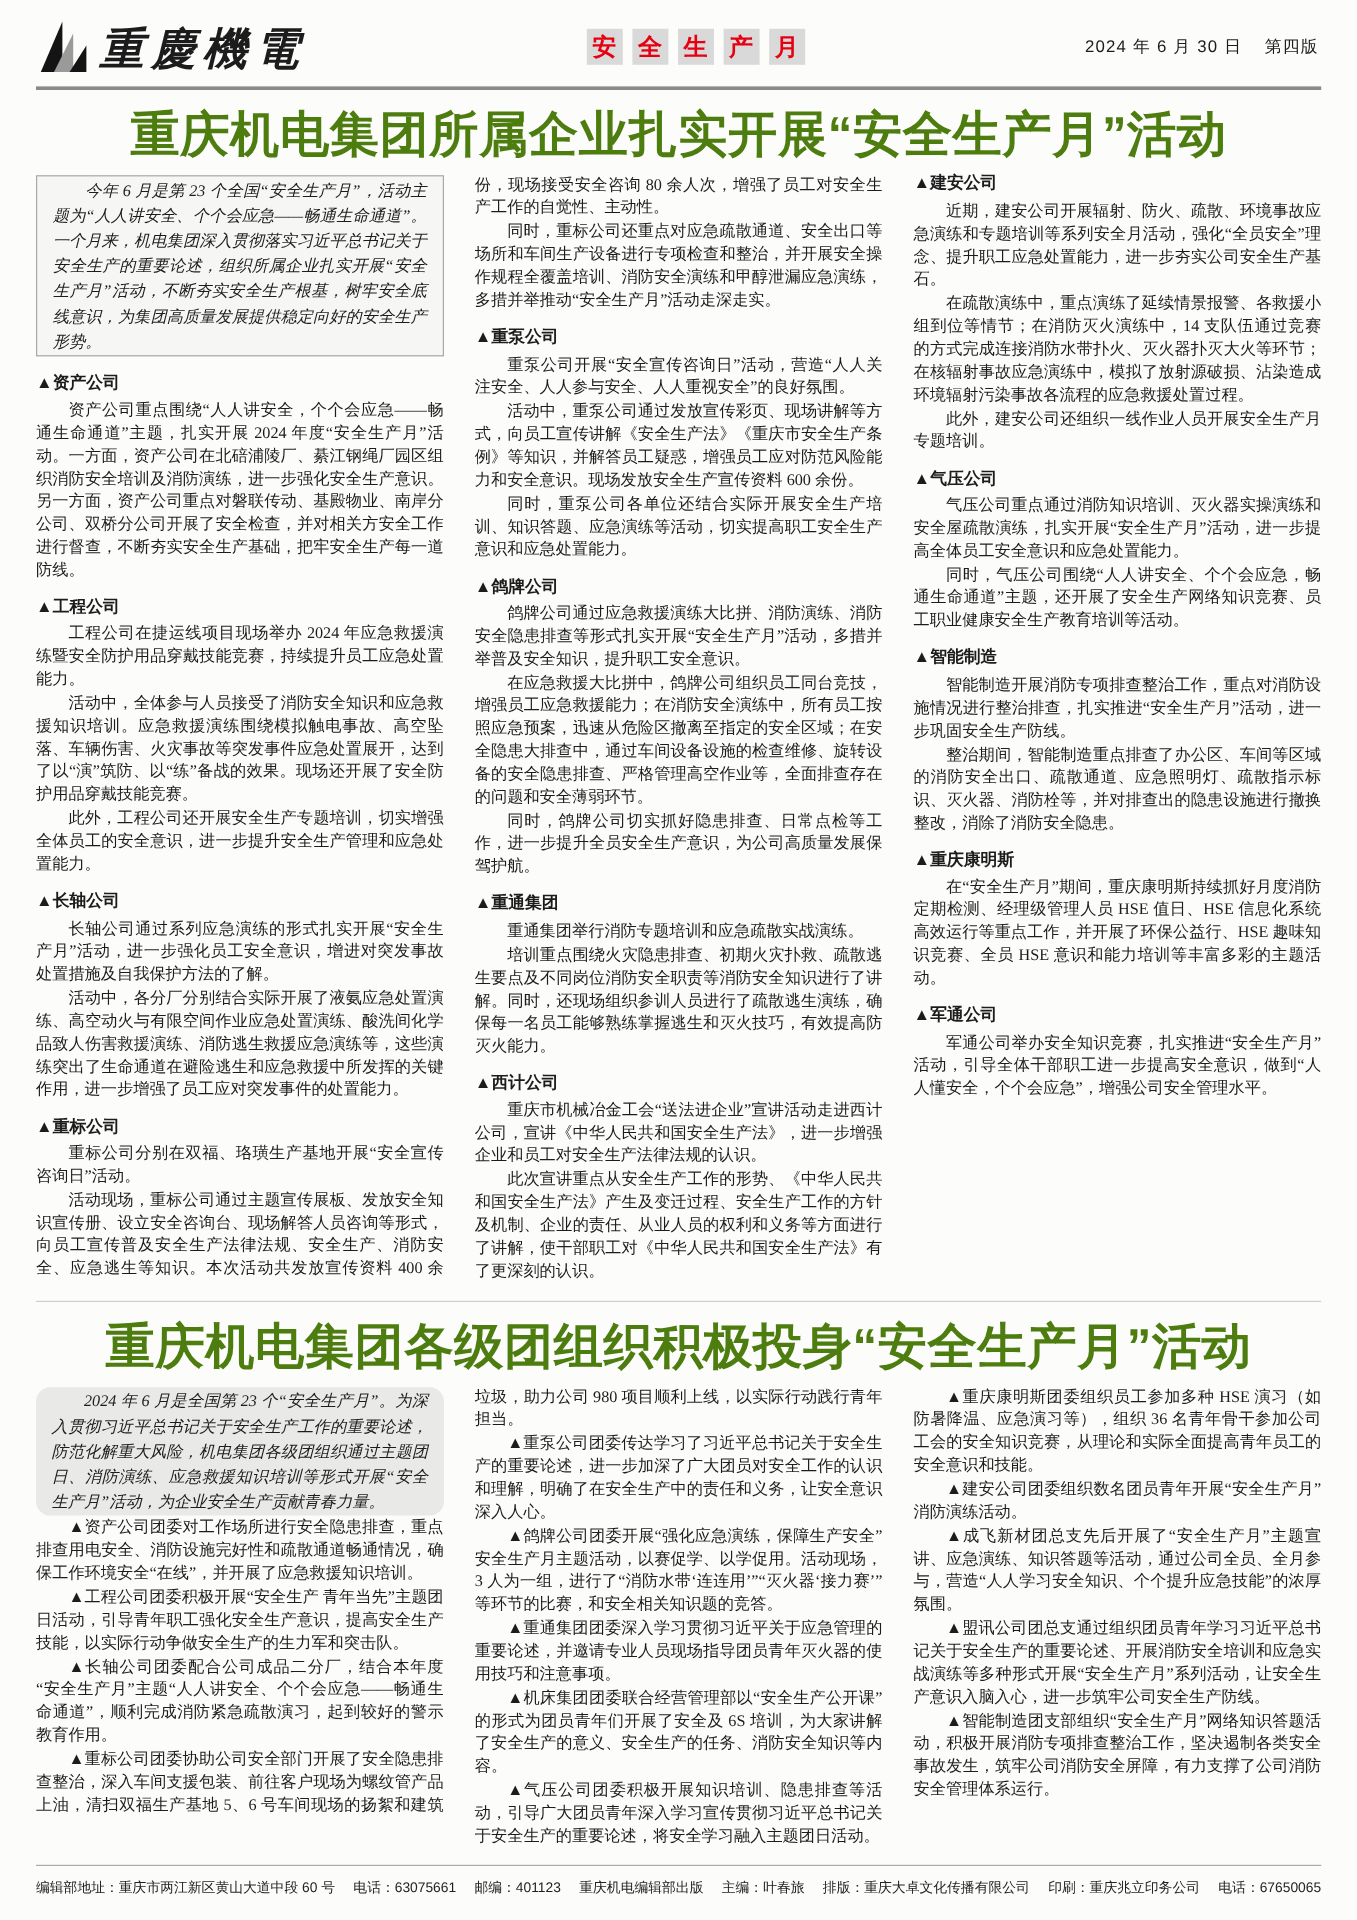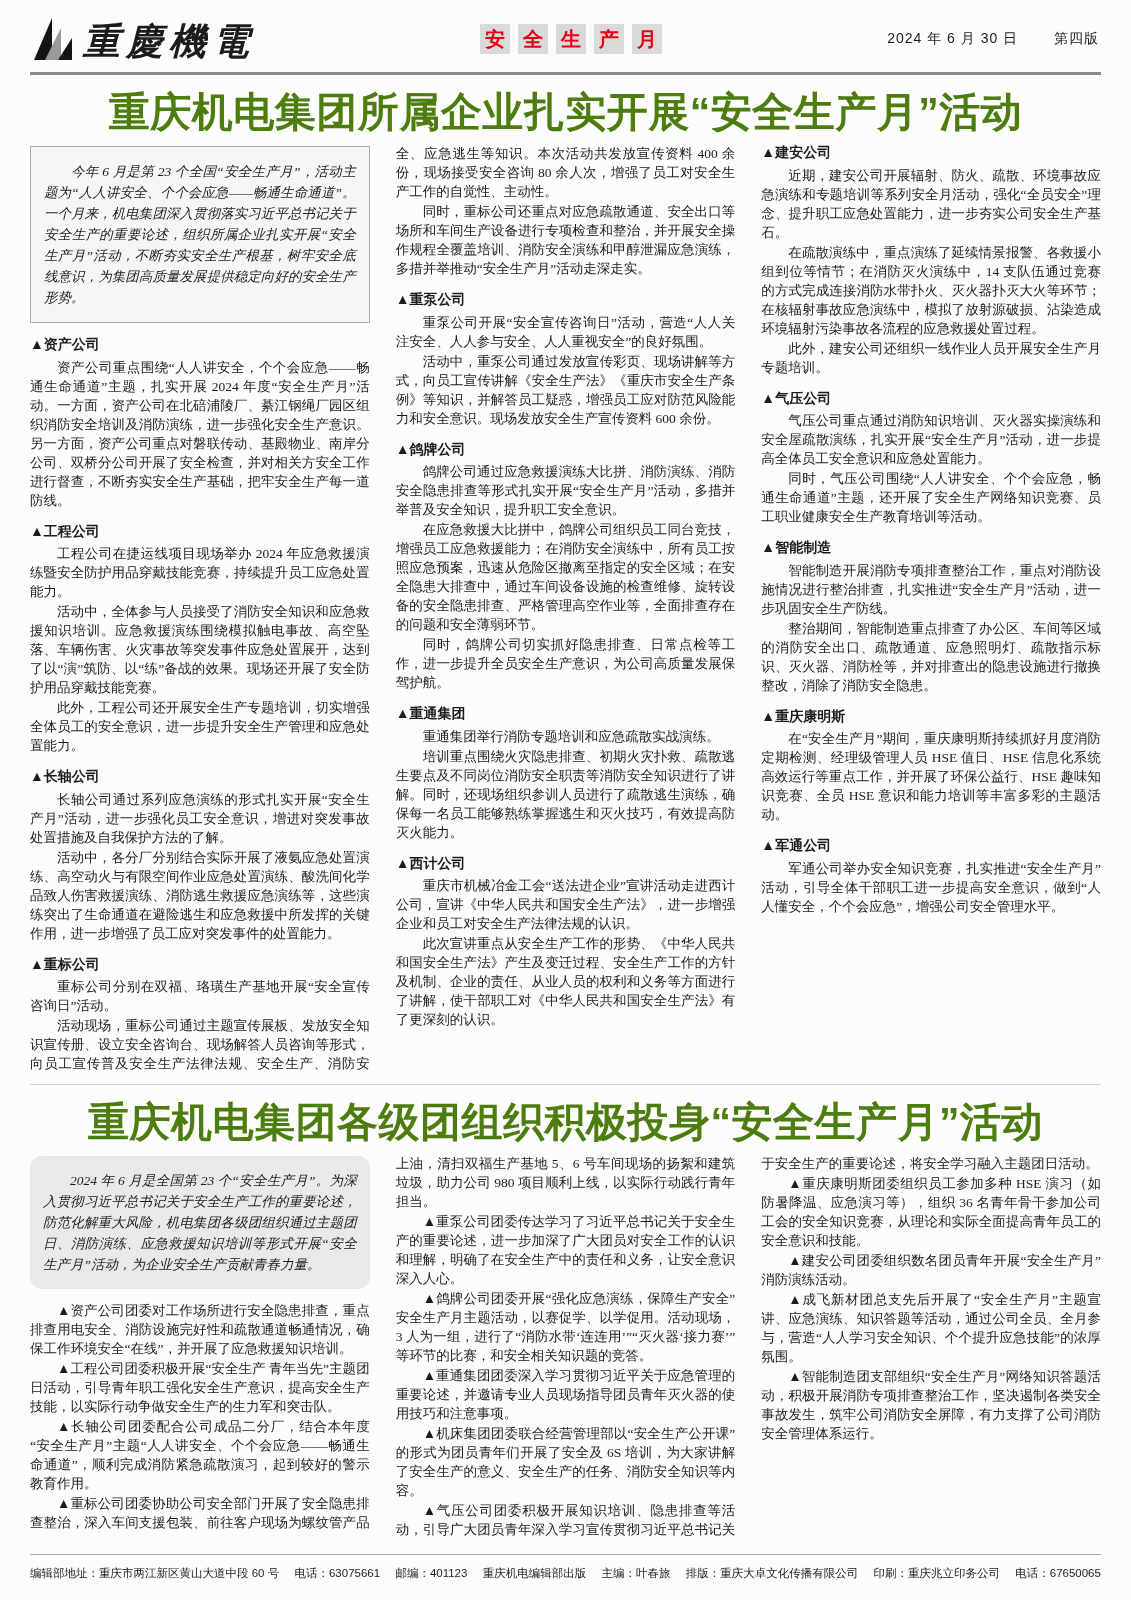--- a/index.html
+++ b/index.html
@@ -22,37 +22,37 @@
   .banner{display:flex;gap:8px;}
   .banner-char{
     width:30px;height:30px;background:#d9d9d9;color:#e60012;
     font-weight:bold;font-size:20px;display:flex;align-items:center;justify-content:center;
     font-family:"Liberation Sans","DejaVu Sans",sans-serif;
   }
   .dateline{
     font-size:14px;font-family:"Liberation Sans",sans-serif;color:#1c1c1c;
     letter-spacing:1px;white-space:nowrap;
   }
-  .dateline .edition{margin-left:31px;}
+  .dateline .edition{margin-left:14px;}
   
   .headline{
     color:#4d7c0f;text-align:center;font-weight:900;
     font-family:"Liberation Sans","DejaVu Sans",sans-serif;
     font-size:41px;line-height:1.15;margin:14px 0 8px;letter-spacing:0.5px;
     white-space:nowrap;
   }
   
   .colflow{
     column-gap:26px;column-count:3;column-fill:auto;overflow:hidden;
     font-size:13.5px;line-height:19px;text-align:justify;
   }
   .cols1{height:936px;}
   .cols2{height:392px;}
   .intro-box{
-    padding:14px 13px;margin:2px 0 12px;font-style:italic;line-height:21px;
+    padding:1px 13px;margin:2px 0 0;font-style:italic;line-height:21px;
     break-inside:avoid;
   }
   .intro-box1{border:1px solid #a8a8a8;background:#f6f6f5;}
   .intro-box2{background:#e9e9e8;border-radius:12px;}
   .intro-box p{margin:0;text-indent:2em;}
   .sec-title{
     font-family:"Liberation Sans","DejaVu Sans",sans-serif;
     font-size:14px;font-weight:bold;margin:13px 0 4px;line-height:1.25;
     break-after:avoid;
   }
@@ -108,20 +108,21 @@
       <h3 class="sec-title">▲长轴公司</h3>
       <p class="par">长轴公司通过系列应急演练的形式扎实开展“安全生产月”活动，进一步强化员工安全意识，增进对突发事故处置措施及自我保护方法的了解。</p>
       <p class="par">活动中，各分厂分别结合实际开展了液氨应急处置演练、高空动火与有限空间作业应急处置演练、酸洗间化学品致人伤害救援演练、消防逃生救援应急演练等，这些演练突出了生命通道在避险逃生和应急救援中所发挥的关键作用，进一步增强了员工应对突发事件的处置能力。</p>
       <h3 class="sec-title">▲重标公司</h3>
       <p class="par">重标公司分别在双福、珞璜生产基地开展“安全宣传咨询日”活动。</p>
       <p class="par">活动现场，重标公司通过主题宣传展板、发放安全知识宣传册、设立安全咨询台、现场解答人员咨询等形式，向员工宣传普及安全生产法律法规、安全生产、消防安全、应急逃生等知识。本次活动共发放宣传资料 400 余份，现场接受安全咨询 80 余人次，增强了员工对安全生产工作的自觉性、主动性。</p>
       <p class="par">同时，重标公司还重点对应急疏散通道、安全出口等场所和车间生产设备进行专项检查和整治，并开展安全操作规程全覆盖培训、消防安全演练和甲醇泄漏应急演练，多措并举推动“安全生产月”活动走深走实。</p>
       <h3 class="sec-title">▲重泵公司</h3>
       <p class="par">重泵公司开展“安全宣传咨询日”活动，营造“人人关注安全、人人参与安全、人人重视安全”的良好氛围。</p>
       <p class="par">活动中，重泵公司通过发放宣传彩页、现场讲解等方式，向员工宣传讲解《安全生产法》《重庆市安全生产条例》等知识，并解答员工疑惑，增强员工应对防范风险能力和安全意识。现场发放安全生产宣传资料 600 余份。</p>
+      <p class="par">同时，重泵公司各单位还结合实际开展安全生产培训、知识答题、应急演练等活动，切实提高职工安全生产意识和应急处置能力。</p>
       <h3 class="sec-title">▲鸽牌公司</h3>
       <p class="par">鸽牌公司通过应急救援演练大比拼、消防演练、消防安全隐患排查等形式扎实开展“安全生产月”活动，多措并举普及安全知识，提升职工安全意识。</p>
       <p class="par">在应急救援大比拼中，鸽牌公司组织员工同台竞技，增强员工应急救援能力；在消防安全演练中，所有员工按照应急预案，迅速从危险区撤离至指定的安全区域；在安全隐患大排查中，通过车间设备设施的检查维修、旋转设备的安全隐患排查、严格管理高空作业等，全面排查存在的问题和安全薄弱环节。</p>
       <p class="par">同时，鸽牌公司切实抓好隐患排查、日常点检等工作，进一步提升全员安全生产意识，为公司高质量发展保驾护航。</p>
       <h3 class="sec-title">▲重通集团</h3>
       <p class="par">重通集团举行消防专题培训和应急疏散实战演练。</p>
       <p class="par">培训重点围绕火灾隐患排查、初期火灾扑救、疏散逃生要点及不同岗位消防安全职责等消防安全知识进行了讲解。同时，还现场组织参训人员进行了疏散逃生演练，确保每一名员工能够熟练掌握逃生和灭火技巧，有效提高防灭火能力。</p>
       <h3 class="sec-title">▲西计公司</h3>
       <p class="par">重庆市机械冶金工会“送法进企业”宣讲活动走进西计公司，宣讲《中华人民共和国安全生产法》，进一步增强企业和员工对安全生产法律法规的认识。</p>
       <p class="par">此次宣讲重点从安全生产工作的形势、《中华人民共和国安全生产法》产生及变迁过程、安全生产工作的方针及机制、企业的责任、从业人员的权利和义务等方面进行了讲解，使干部职工对《中华人民共和国安全生产法》有了更深刻的认识。</p>
@@ -155,20 +156,21 @@
       <p class="par">▲长轴公司团委配合公司成品二分厂，结合本年度“安全生产月”主题“人人讲安全、个个会应急——畅通生命通道”，顺利完成消防紧急疏散演习，起到较好的警示教育作用。</p>
       <p class="par">▲重标公司团委协助公司安全部门开展了安全隐患排查整治，深入车间支援包装、前往客户现场为螺纹管产品上油，清扫双福生产基地 5、6 号车间现场的扬絮和建筑垃圾，助力公司 980 项目顺利上线，以实际行动践行青年担当。</p>
       <p class="par">▲重泵公司团委传达学习了习近平总书记关于安全生产的重要论述，进一步加深了广大团员对安全工作的认识和理解，明确了在安全生产中的责任和义务，让安全意识深入人心。</p>
       <p class="par">▲鸽牌公司团委开展“强化应急演练，保障生产安全”安全生产月主题活动，以赛促学、以学促用。活动现场，3 人为一组，进行了“消防水带‘连连用’”“灭火器‘接力赛’”等环节的比赛，和安全相关知识题的竞答。</p>
       <p class="par">▲重通集团团委深入学习贯彻习近平关于应急管理的重要论述，并邀请专业人员现场指导团员青年灭火器的使用技巧和注意事项。</p>
       <p class="par">▲机床集团团委联合经营管理部以“安全生产公开课”的形式为团员青年们开展了安全及 6S 培训，为大家讲解了安全生产的意义、安全生产的任务、消防安全知识等内容。</p>
       <p class="par">▲气压公司团委积极开展知识培训、隐患排查等活动，引导广大团员青年深入学习宣传贯彻习近平总书记关于安全生产的重要论述，将安全学习融入主题团日活动。</p>
       <p class="par">▲重庆康明斯团委组织员工参加多种 HSE 演习（如防暑降温、应急演习等），组织 36 名青年骨干参加公司工会的安全知识竞赛，从理论和实际全面提高青年员工的安全意识和技能。</p>
       <p class="par">▲建安公司团委组织数名团员青年开展“安全生产月”消防演练活动。</p>
       <p class="par">▲成飞新材团总支先后开展了“安全生产月”主题宣讲、应急演练、知识答题等活动，通过公司全员、全月参与，营造“人人学习安全知识、个个提升应急技能”的浓厚氛围。</p>
+      <p class="par">▲盟讯公司团总支通过组织团员青年学习习近平总书记关于安全生产的重要论述、开展消防安全培训和应急实战演练等多种形式开展“安全生产月”系列活动，让安全生产意识入脑入心，进一步筑牢公司安全生产防线。</p>
       <p class="par">▲智能制造团支部组织“安全生产月”网络知识答题活动，积极开展消防专项排查整治工作，坚决遏制各类安全事故发生，筑牢公司消防安全屏障，有力支撑了公司消防安全管理体系运行。</p>
     </div>
 
   <div class="ftr">
       <span class="footer-item">编辑部地址：重庆市两江新区黄山大道中段 60 号</span>
       <span class="footer-item">电话：63075661</span>
       <span class="footer-item">邮编：401123</span>
       <span class="footer-item">重庆机电编辑部出版</span>
       <span class="footer-item">主编：叶春旅</span>
       <span class="footer-item">排版：重庆大卓文化传播有限公司</span>

